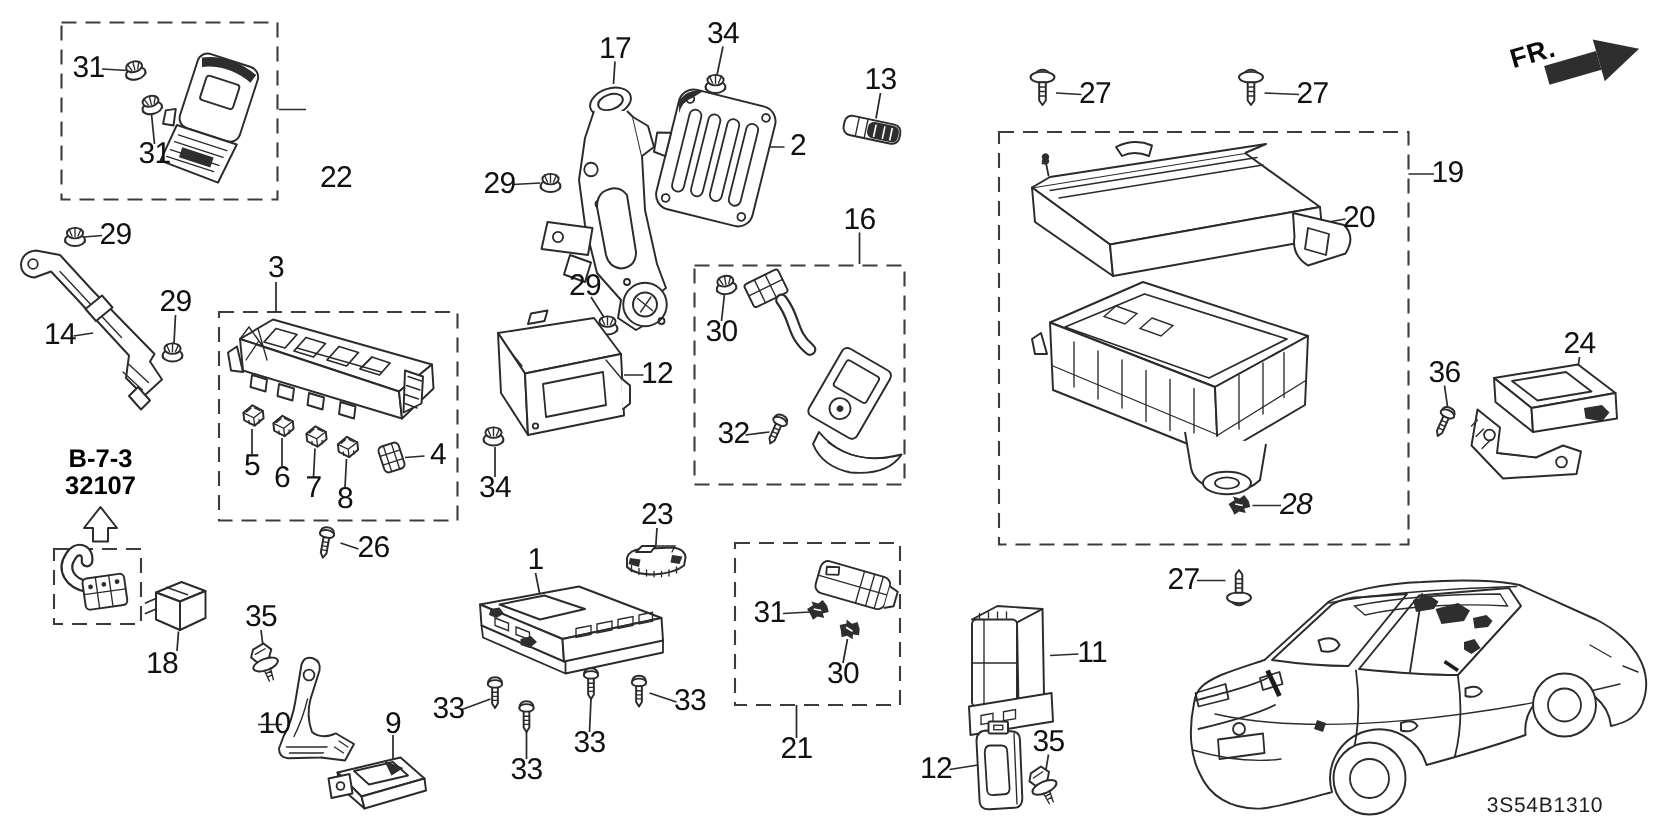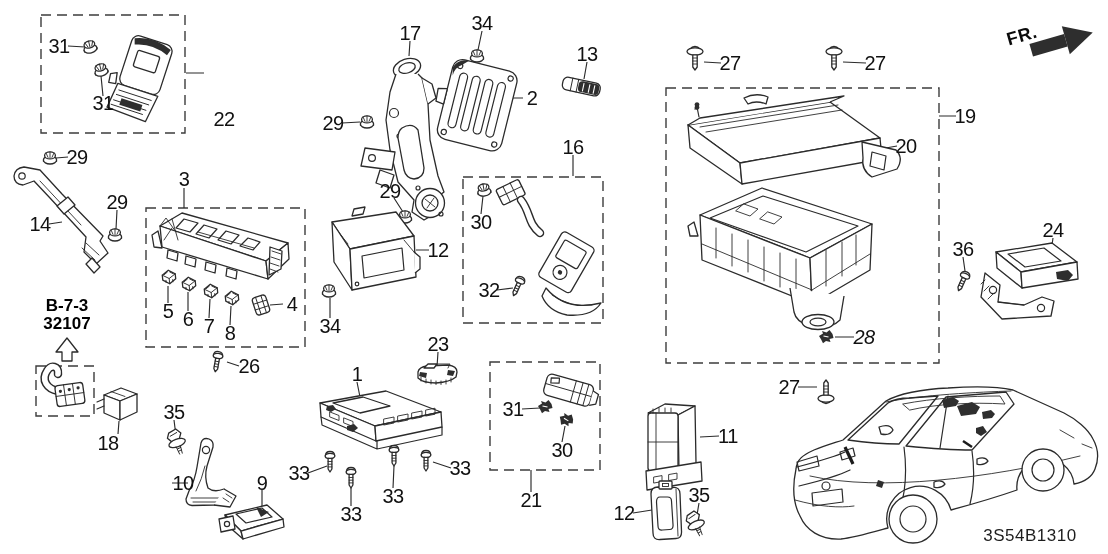--- a/index.html
+++ b/index.html
@@ -14,21 +14,21 @@
   .dash{fill:none;stroke:#3c3c3c;stroke-width:1.4;stroke-dasharray:10 6;}
   .ldr{fill:none;stroke:#2b2b2b;stroke-width:1.15;}
   .tubeA{fill:none;stroke:#2b2b2b;stroke-width:8.5;stroke-linecap:round;}
   .tubeB{fill:none;stroke:#ffffff;stroke-width:5.6;stroke-linecap:round;}
   
   .callout{position:absolute;transform:translate(-50%,-50%);font-size:20px;color:#111;
            white-space:nowrap;letter-spacing:-0.5px;}
   .ref-label{position:absolute;left:67px;top:315px;transform:translate(-50%,-50%);
              text-align:center;font-weight:bold;font-size:17px;line-height:1.05;color:#000;}
   .fig-code{position:absolute;left:1030px;top:536px;transform:translate(-50%,-50%);
-            font-size:17px;color:#1d1d1d;letter-spacing:0.5px;}
+            font-size:14px;color:#1d1d1d;letter-spacing:0.5px;}
   .fr-label{position:absolute;left:1022px;top:36px;transform:translate(-50%,-50%) rotate(-16deg);
             font-weight:bold;font-size:18px;color:#0a0a0a;letter-spacing:0.5px;}
 </style>
 </head>
 <body>
 
 <div class="stage">
 
   <svg width="1108" height="554" viewBox="0 0 1108 554">
     <defs>

